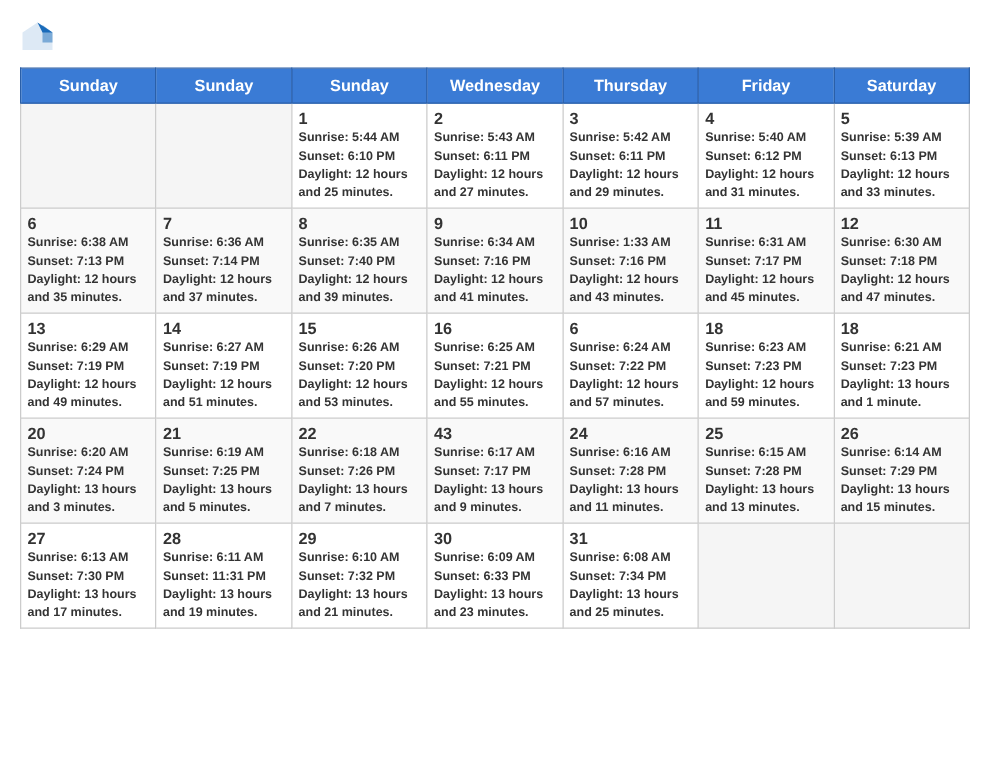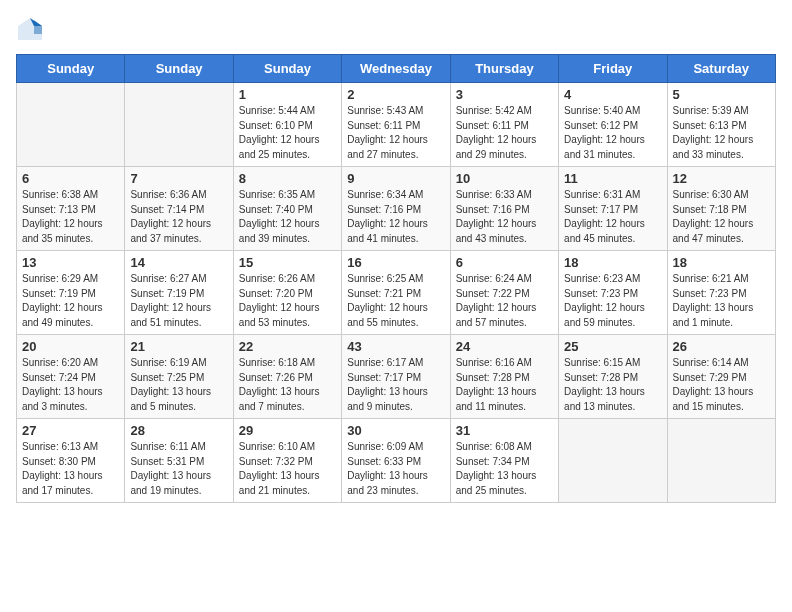--- a/index.html
+++ b/index.html
@@ -73,20 +73,21 @@
     .day-num {
       font-size: 13px;
       font-weight: bold;
       margin-bottom: 2px;
       display: block;
     }
     .day-info {
       font-size: 10px;
       line-height: 1.45;
       color: #333;
+      font-weight: bold;
     }
     tr:nth-child(even) td {
       background: #f9f9f9;
     }
     tr:nth-child(even) td.empty {
       background: #f0f0f0;
     }
   </style>
 </head>
 <body>
@@ -176,21 +177,21 @@
 Daylight: 12 hours and 39 minutes.</div>
         </td>
         <td>
           <span class="day-num">9</span>
           <div class="day-info">Sunrise: 6:34 AM
 Sunset: 7:16 PM
 Daylight: 12 hours and 41 minutes.</div>
         </td>
         <td>
           <span class="day-num">10</span>
-          <div class="day-info">Sunrise: 6:33 AM
+          <div class="day-info">Sunrise: 1:33 AM
 Sunset: 7:16 PM
 Daylight: 12 hours and 43 minutes.</div>
         </td>
         <td>
           <span class="day-num">11</span>
           <div class="day-info">Sunrise: 6:31 AM
 Sunset: 7:17 PM
 Daylight: 12 hours and 45 minutes.</div>
         </td>
         <td>
@@ -285,27 +286,27 @@
           <span class="day-num">26</span>
           <div class="day-info">Sunrise: 6:14 AM
 Sunset: 7:29 PM
 Daylight: 13 hours and 15 minutes.</div>
         </td>
       </tr>
       <tr>
         <td>
           <span class="day-num">27</span>
           <div class="day-info">Sunrise: 6:13 AM
-Sunset: 8:30 PM
+Sunset: 7:30 PM
 Daylight: 13 hours and 17 minutes.</div>
         </td>
         <td>
           <span class="day-num">28</span>
           <div class="day-info">Sunrise: 6:11 AM
-Sunset: 5:31 PM
+Sunset: 11:31 PM
 Daylight: 13 hours and 19 minutes.</div>
         </td>
         <td>
           <span class="day-num">29</span>
           <div class="day-info">Sunrise: 6:10 AM
 Sunset: 7:32 PM
 Daylight: 13 hours and 21 minutes.</div>
         </td>
         <td>
           <span class="day-num">30</span>

